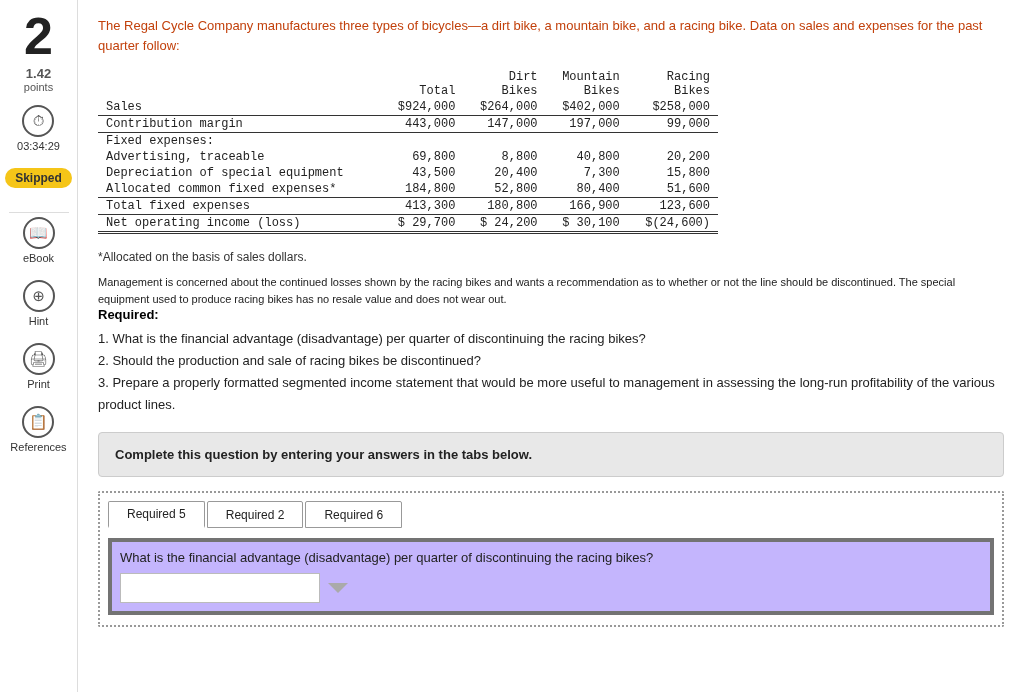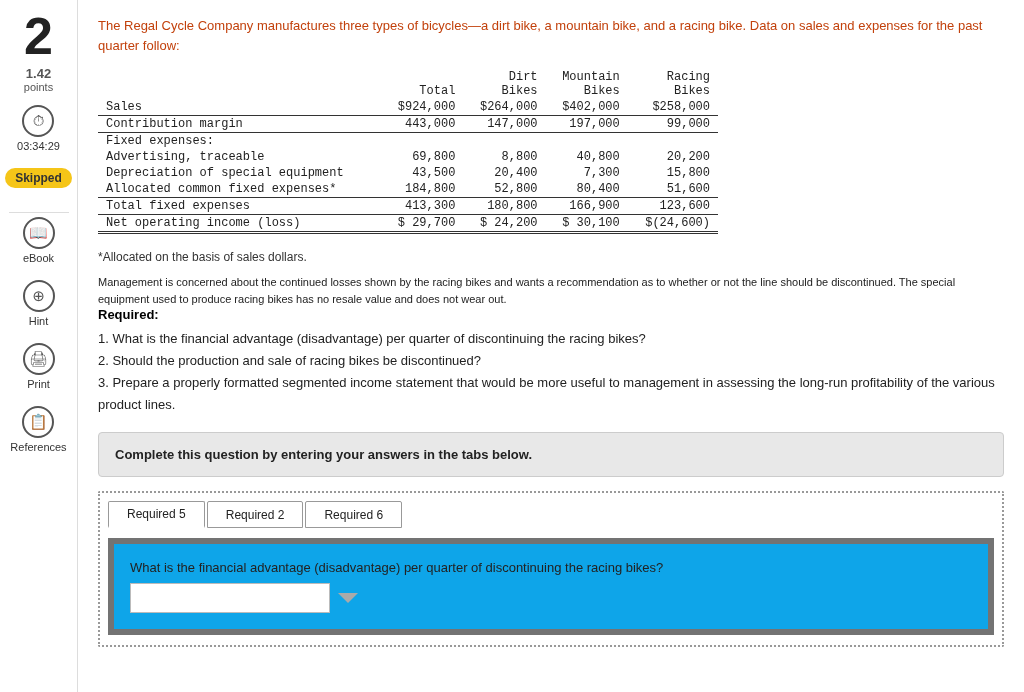--- a/index.html
+++ b/index.html
@@ -161,23 +161,23 @@
       border-radius: 2px 2px 0 0;
       margin-right: 2px;
     }
     .tab-btn.active {
       border-bottom: 2px solid #fff;
       background: #fff;
       font-weight: normal;
       z-index: 1;
     }
     .tab-content {
-      border: 6px solid #737373;
-      background: #0ea5e9;
-      padding: 16px;
+      border: 4px solid #737373;
+      background: #c4b5fd;
+      padding: 8px;
       font-size: 13px;
       color: #222;
       margin-bottom: 10px;
     }
     .answer-box {
       display: flex;
       gap: 8px;
       align-items: flex-start;
       margin-top: 8px;
     }

